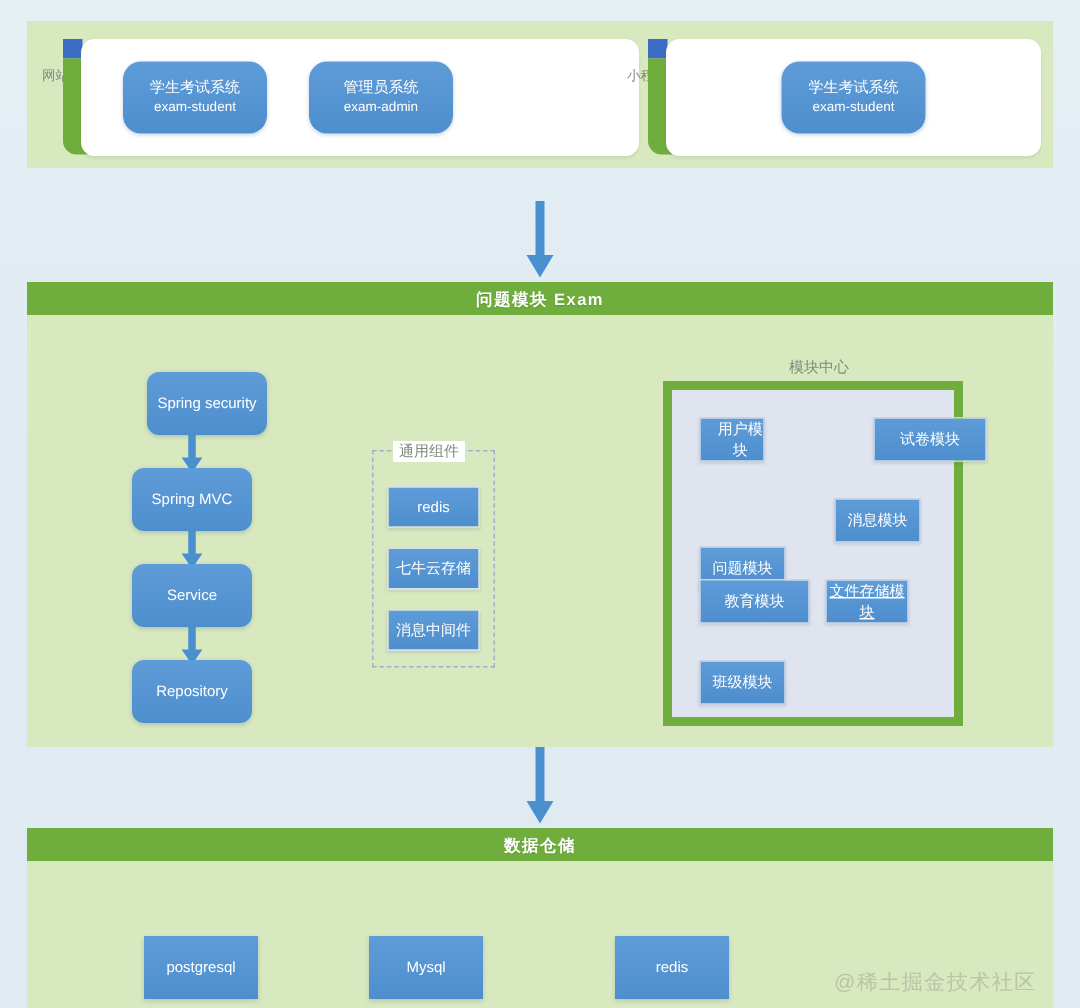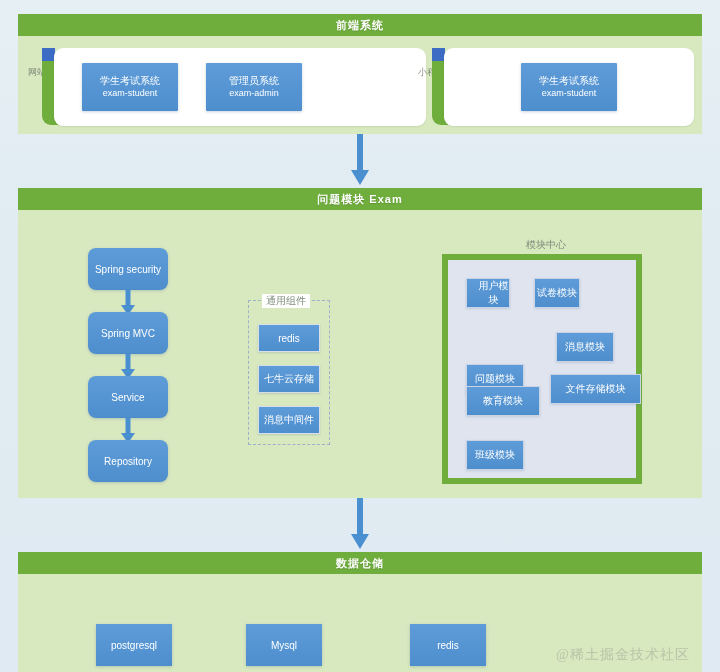--- a/index.html
+++ b/index.html
@@ -99,21 +99,21 @@
     text-align: center;
     box-sizing: border-box;
   }
   .bluebox .cn { font-size: 10px; line-height: 1.35; }
   .bluebox .en { font-size: 9px; line-height: 1.4; }
 
   .app-box {
     position: relative;
     width: 96px;
     height: 48px;
-    border-radius: 1px;
+    border-radius: 12px;
     margin-left: 28px;
     box-shadow: 0 1px 3px rgba(40,80,130,.25);
   }
 
   
   .stack-box {
     position: absolute;
     width: 80px;
     height: 42px;
     border-radius: 8px;
@@ -185,32 +185,28 @@
     width: 20px;
   }
 
   
   .watermark {
     position: absolute;
     font-size: 14px;
     color: #b9c4a8;
     letter-spacing: 1px;
     white-space: nowrap;
-    font-family: Liberation Serif, serif;
   }
 </style>
 </head>
 <body>
 
 <div id="canvas">
 
   <div class="section" style="left:18px; top:14px; width:684px; height:120px;">
-    <div class="sec-header">
-      <span>前端系统</span>
-    </div>
     <div class="sec-body" style="height:98px;">
 
       <div class="fe-group" style="left:8px; width:400px;">
         <div class="fe-tabsquare"></div>
         <div class="fe-tablabel">网站</div>
         <div class="fe-greentab"></div>
         <div class="fe-card">
           <div class="bluebox app-box">
             <span class="cn">学生考试系统</span>
             <span class="en">exam-student</span>
@@ -244,21 +240,21 @@
     </svg>
   </div>
 
   <div class="section" style="left:18px; top:188px; width:684px; height:310px;">
     <div class="sec-header">
       <span>问题模块 Exam</span>
     </div>
     <div class="sec-body" style="height:288px;">
 
       <div>
-        <div class="bluebox stack-box" style="left:70px; top:38px;">
+        <div class="bluebox stack-box" style="left:80px; top:38px;">
           <span>Spring security</span>
         </div>
         <div class="arrow-v" style="left:103px; top:80px; height:26px;">
           <svg width="14" height="26" viewBox="0 0 14 26">
             <rect x="4.5" y="0" width="5" height="16" fill="#4a8fd0"></rect>
             <polygon points="0,15 14,15 7,25" fill="#4a8fd0"></polygon>
           </svg>
         </div>
 
         <div class="bluebox stack-box" style="left:70px; top:102px;">
@@ -311,27 +307,27 @@
         <div class="bluebox mod-box" style="left:448px; top:122px; width:58px;margin-top:32px;">
           <span>问题模块</span>
         </div>
         <div class="bluebox mod-box" style="left:448px; top:176px; width:74px;">
           <span>教育模块</span>
         </div>
         <div class="bluebox mod-box" style="left:448px; top:230px; width:58px;">
           <span>班级模块</span>
         </div>
 
-        <div class="bluebox mod-box" style="left:516px; top:68px; width:46px;">
+        <div class="bluebox mod-box" style="left:564px; top:68px; width:76px;">
           <span>试卷模块</span>
         </div>
         <div class="bluebox mod-box" style="left:538px; top:122px; width:58px;">
           <span>消息模块</span>
         </div>
-        <div class="bluebox mod-box" style="left:532px; top:164px; width:91px;">
+        <div class="bluebox mod-box" style="left:532px; top:176px; width:56px;text-decoration:underline;">
           <span>文件存储模块</span>
         </div>
       </div>
 
     </div>
   </div>
 
   <div class="connector" style="left:350px; top:498px; height:52px;">
     <svg width="20" height="52" viewBox="0 0 20 52">
       <rect x="7" y="0" width="6" height="38" fill="#4a8fd0"></rect>

